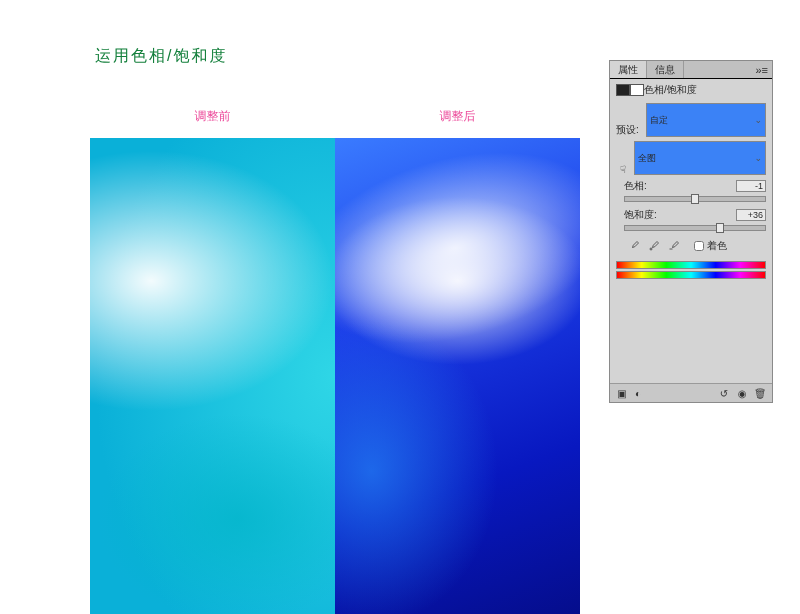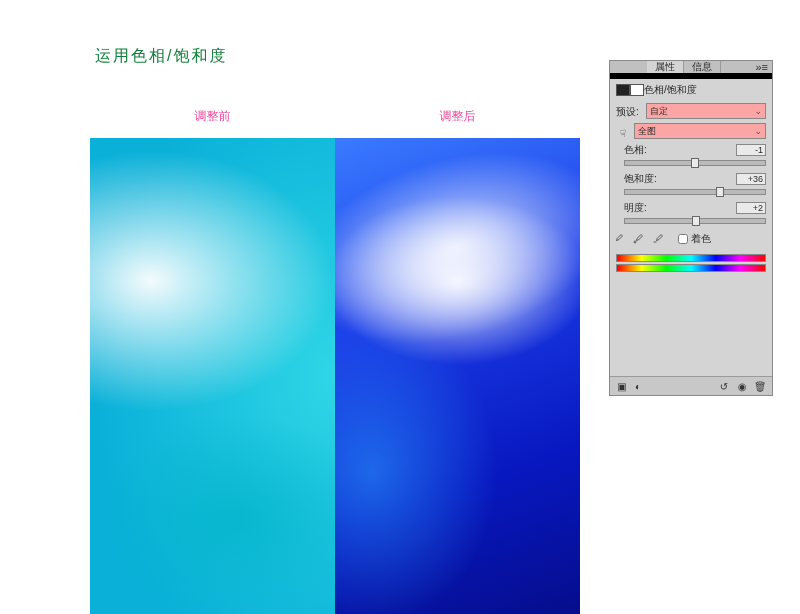--- a/index.html
+++ b/index.html
@@ -26,42 +26,42 @@
     linear-gradient(160deg, #3a7bff 0%, #1c3ee8 35%, #0818c0 70%, #050d8c 100%);
 }
 .after::before {
   content: ""; position: absolute; left: -40px; top: 20px; width: 320px; height: 180px;
   background: radial-gradient(ellipse at center, rgba(255,255,255,0.85), rgba(255,255,255,0) 70%);
   transform: rotate(-15deg);
 }
 
 
 .panel { position: absolute; right: 27px; top: 60px; width: 164px; background: #d4d4d4; border: 1px solid #8a8a8a; font-size: 10px; color: #2a2a2a; }
-.panel-tabs { display: flex; align-items: center; background: #c0c0c0; border-bottom: 6px solid #000000; height: 18px; padding-left: 37px; }
+.panel-tabs { display: flex; align-items: center; background: #c0c0c0; border-bottom: 1px solid #000000; height: 18px; }
 .panel-tab { padding: 2px 8px; background: #d4d4d4; border-right: 1px solid #9a9a9a; height: 100%; display: flex; align-items: center; }
 .panel-tab.inactive { background: #c0c0c0; }
 .panel-tabs .menu { margin-left: auto; padding: 0 4px; font-size: 11px; cursor: pointer; }
 
 .panel-head { display: flex; align-items: center; padding: 4px 6px; }
 .thumb { width: 14px; height: 12px; background: #222; border: 1px solid #555; display: inline-block; }
 .mask { width: 14px; height: 12px; background: #fff; border: 1px solid #555; display: inline-block; }
 
 .row { display: flex; align-items: flex-end; padding: 2px 6px; gap: 4px; }
 .row label { width: 26px; font-size: 10px; }
-.select { flex: 1; height: 14px; background: #fca5a5; border: 1px solid #888; font-size: 9px; padding: 7px 3px; display: flex; align-items: center; justify-content: space-between; }
+.select { flex: 1; height: 14px; background: #3b82f6; border: 1px solid #888; font-size: 9px; padding: 16px 3px; display: flex; align-items: center; justify-content: space-between; }
 .select::after { content: "⌄"; font-size: 9px; color: #555; }
 .hand { width: 14px; text-align: center; }
 
 .slider-row { padding: 2px 6px 0 14px; }
 .slider-row .sl-head { display: flex; justify-content: space-between; align-items: center; }
 .slider-row .val { width: 30px; height: 12px; background: #eaeaea; border: 1px solid #888; font-size: 9px; text-align: right; padding: 0 2px; line-height: 10px; }
 .slider-track { position: relative; height: 6px; margin: 3px 0 4px 0; background: #bababa; border: 1px solid #8a8a8a; }
 .slider-thumb { position: absolute; top: -3px; width: 8px; height: 10px; background: #eaeaea; border: 1px solid #666; transform: translateX(-50%); }
 
-.eyedrop-row { display: flex; align-items: center; gap: 8px; padding: 4px 2px; }
+.eyedrop-row { display: flex; align-items: center; gap: 8px; padding: 4px 18px; }
 .eyedrop { width: 12px; height: 12px; display: inline-block; }
 .chk { display: flex; align-items: center; gap: 3px; margin-left: 6px; }
 .chk input { width: 10px; height: 10px; }
 
 .spectrum { margin: 4px 6px 2px 6px; height: 8px; background: linear-gradient(90deg,#ff0000,#ffff00,#00ff00,#00ffff,#0000ff,#ff00ff,#ff0000); border: 1px solid #888; }
 .spectrum + .spectrum { margin-top: 2px; margin-bottom: 8px; }
 
 .panel-gap { height: 96px; }
 
 .panel-foot { display: flex; align-items: center; justify-content: flex-end; gap: 6px; padding: 3px 6px; border-top: 1px solid #9a9a9a; background: #c8c8c8; }
@@ -125,29 +125,20 @@
   <div class="slider-row">
     <div class="sl-head">
       <span>饱和度:</span>
       <span class="val">+36</span>
     </div>
     <div class="slider-track">
       <div class="slider-thumb" style="left:68%"></div>
     </div>
   </div>
 
-  <div class="slider-row">
-    <div class="sl-head">
-      <span>明度:</span>
-      <span class="val">+2</span>
-    </div>
-    <div class="slider-track">
-      <div class="slider-thumb" style="left:51%"></div>
-    </div>
-  </div>
 
   <div class="eyedrop-row">
     <span class="eyedrop">
       <svg class="eyedropper" viewBox="0 0 16 16">
           <path d="M13 3l-1-1-5 5-1 3 3-1 5-5-1-1z" fill="none" stroke="#333" stroke-width="1"></path>
         </svg>
     </span>
     <span class="eyedrop">
       <svg class="eyedropper" viewBox="0 0 16 16">
           <path d="M13 3l-1-1-5 5-1 3 3-1 5-5-1-1z" fill="none" stroke="#333" stroke-width="1"></path>

